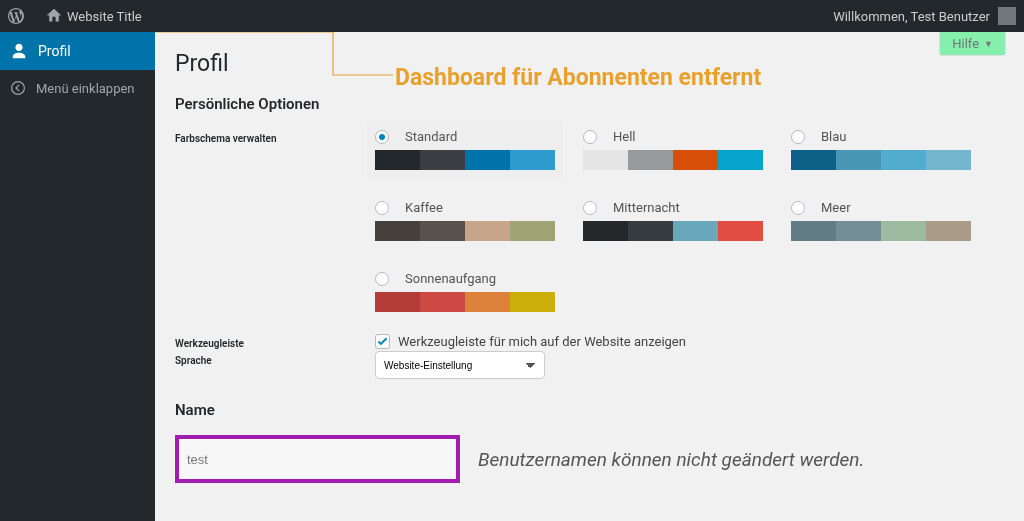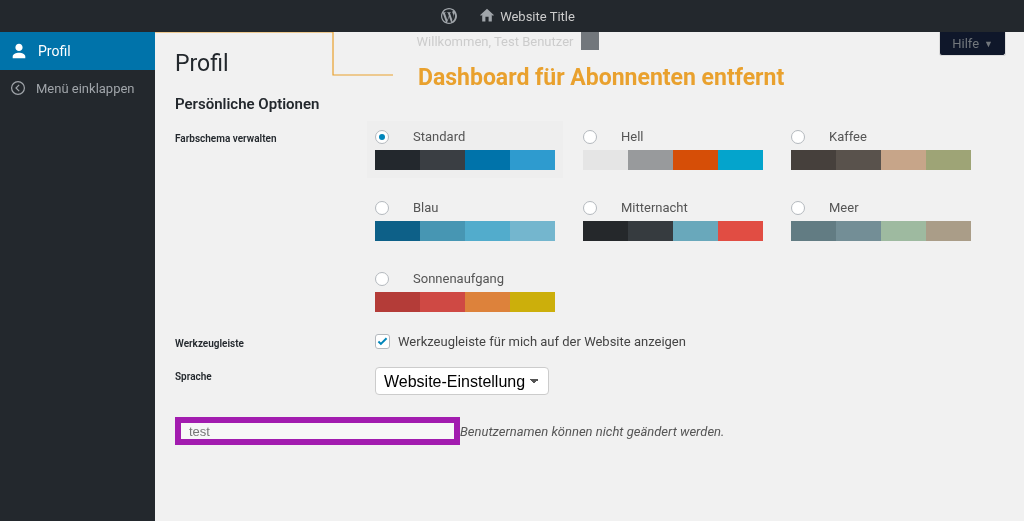--- a/index.html
+++ b/index.html
@@ -13,21 +13,20 @@
   overflow: hidden;
 }
 .adminbar {
   background: #23282d;
   height: 32px;
   display: flex;
   align-items: center;
   justify-content: space-between;
   color: #eee;
   padding: 0 8px 0 0;
-  flex-direction: column;
 }
 .adminbar-left { display: flex; align-items: center; gap: 6px; }
 .adminbar-item { display: flex; align-items: center; gap: 5px; padding: 0 8px; height: 32px; color: #ccc; font-size: 13px; cursor: pointer; }
 .adminbar-item svg { width: 16px; height: 16px; fill: #a0a5aa; }
 .adminbar-right { display: flex; align-items: center; gap: 8px; color: #ccc; font-size: 13px; }
 .avatar { width: 18px; height: 18px; background: #72777c; display: inline-block; }
 .main { display: flex; height: calc(521px - 32px); }
 .sidebar {
   width: 155px;
   background: #23282d;
@@ -62,21 +61,21 @@
 .content {
   flex: 1;
   padding: 10px 20px 20px 20px;
   position: relative;
   overflow: hidden;
 }
 .help-tab {
   position: absolute;
   top: 0;
   right: 18px;
-  background: #0f172a;
+  background: #86efac;
   border: 1px solid #ddd;
   border-top: none;
   border-radius: 0 0 3px 3px;
   padding: 4px 12px;
   font-size: 13px;
   color: #72777c;
   cursor: pointer;
   display: flex;
   align-items: center;
   gap: 5px;
@@ -85,75 +84,75 @@
 h1.page-title {
   font-size: 23px;
   font-weight: 400;
   color: #23282d;
   margin: 8px 0 10px 0;
 }
 h2.section { font-size: 15px; font-weight: 600; color: #23282d; margin: 18px 0 16px 0; }
 .annotation {
   position: absolute;
   top: 32px;
-  left: 263px;
+  left: 240px;
   font-size: 23px;
   font-weight: 700;
   color: #e9a12e;
 }
 .callout-line {
   position: absolute;
   pointer-events: none;
   top: 0;
   left: -22px;
   width: 430px;
   height: 70px;
   overflow: visible;
 }
 .callout-line line, .callout-line polyline { stroke: #e9a12e; stroke-width: 1.2; fill: none; }
 .form-row { display: flex; align-items: flex-start; margin-bottom: 22px; }
-.form-row.tight { margin-bottom: 18px; }
+.form-row.tight { margin-bottom: 2px; }
 .form-label { width: 200px; flex-shrink: 0; font-size: 10px; font-weight: 600; color: #23282d; padding-top: 4px; }
 .form-field { flex: 1; }
 .schemes { display: flex; flex-wrap: wrap; gap: 30px 28px; }
 .scheme { width: 180px; }
 .scheme.selected { background: #eee; padding: 8px; margin: -8px; width: 196px; }
-.scheme-radio-row { display: flex; align-items: center; gap: 24px; margin-bottom: 6px; font-size: 13px; color: #555; }
+.scheme-radio-row { display: flex; align-items: center; gap: 16px; margin-bottom: 6px; font-size: 13px; color: #555; }
 .radio { width: 14px; height: 14px; border-radius: 50%; border: 1px solid #b4b9be; background: #fff; display: flex; align-items: center; justify-content: center; }
 .radio.checked::after { content: ""; width: 6px; height: 6px; border-radius: 50%; background: #0085ba; }
 .swatches { display: flex; height: 20px; }
 .swatches span { flex: 1; }
 .checkbox-row { display: flex; align-items: center; gap: 8px; font-size: 13px; color: #444; }
 .checkbox { width: 15px; height: 15px; border: 1px solid #b4b9be; border-radius: 3px; background: #fff; display: flex; align-items: center; justify-content: center; }
 .checkbox.checked svg { width: 13px; height: 13px; }
 select.lang {
-  font-size: 16px;
+  font-size: 10px;
   padding: 3px 22px 3px 8px;
   border: 1px solid #ccc;
   border-radius: 4px;
   background: #fff;
   height: 28px;
   min-width: 170px;
   appearance: none;
   background-image: linear-gradient(45deg, transparent 50%, #555 50%), linear-gradient(135deg, #555 50%, transparent 50%);
   background-position: calc(100% - 14px) 11px, calc(100% - 9px) 11px;
   background-size: 5px 5px, 5px 5px;
   background-repeat: no-repeat;
 }
 input.username {
   font-size: 13px;
-  padding: 8px 8px;
-  border: 6px solid #a21caf;
+  padding: 20px 8px;
+  border: 4px solid #a21caf;
   background: #f7f7f7;
   color: #777;
   width: 285px;
   height: 28px;
   border-radius: 0;
 }
-.field-note { font-size: 13px; color: #555; font-style: italic; }
+.field-note { font-size: 19px; color: #555; font-style: italic; margin-left: 18px; }
 .user-row { display: flex; align-items: center; }
 </style>
 </head>
 <body>
 
 <div class="adminbar">
   <div class="adminbar-left">
     <div class="adminbar-item">
       <svg viewBox="0 0 20 20">
           <path d="M10 0C4.5 0 0 4.5 0 10s4.5 10 10 10 10-4.5 10-10S15.5 0 10 0zM1.5 10c0-1.2.3-2.4.7-3.4l4 11A8.5 8.5 0 0 1 1.5 10zm8.5 8.5c-.8 0-1.6-.1-2.4-.3l2.5-7.4 2.6 7.2c0 .1 0 .1.1.1-.9.3-1.8.4-2.8.4zm1.2-12.5c.5 0 1-.1 1-.1.5 0 .4-.7 0-.7 0 0-1.4.1-2.3.1-.8 0-2.2-.1-2.2-.1-.5 0-.5.7-.1.7 0 0 .4.1.9.1l1.3 3.7L7.9 15 4.8 6c.5 0 1-.1 1-.1.5 0 .4-.7 0-.7 0 0-1.4.1-2.3.1h-.5C4.5 3 7.1 1.5 10 1.5c2.2 0 4.1.8 5.6 2.2h-.1c-.8 0-1.4.7-1.4 1.5 0 .7.4 1.3.8 2 .3.5.7 1.3.7 2.3 0 .7-.3 1.5-.6 2.7l-.8 2.8-3-8.9zm6.4 4c0 3.1-1.7 5.8-4.2 7.3l2.6-7.5c.5-1.2.6-2.2.6-3 0-.3 0-.6-.1-.9.7 1.2 1.1 2.6 1.1 4.1z"></path>
@@ -227,39 +226,39 @@
               <div class="swatches">
                 <span style="background: rgb(229, 229, 229);"></span>
                 <span style="background: rgb(152, 154, 156);"></span>
                 <span style="background: rgb(214, 78, 7);"></span>
                 <span style="background: rgb(4, 164, 204);"></span>
               </div>
             </div>
             <div class="scheme">
               <div class="scheme-radio-row">
                 <span class="radio"></span>
+                <span>Blau</span>
+              </div>
+              <div class="swatches">
+                <span style="background: rgb(13, 96, 136);"></span>
+                <span style="background: rgb(71, 150, 179);"></span>
+                <span style="background: rgb(82, 172, 204);"></span>
+                <span style="background: rgb(116, 182, 206);"></span>
+              </div>
+            </div>
+            <div class="scheme">
+              <div class="scheme-radio-row">
+                <span class="radio"></span>
                 <span>Kaffee</span>
               </div>
               <div class="swatches">
                 <span style="background: rgb(70, 64, 60);"></span>
                 <span style="background: rgb(89, 82, 76);"></span>
                 <span style="background: rgb(199, 165, 137);"></span>
                 <span style="background: rgb(158, 164, 118);"></span>
-              </div>
-            </div>
-            <div class="scheme">
-              <div class="scheme-radio-row">
-                <span class="radio"></span>
-                <span>Blau</span>
-              </div>
-              <div class="swatches">
-                <span style="background: rgb(13, 96, 136);"></span>
-                <span style="background: rgb(71, 150, 179);"></span>
-                <span style="background: rgb(82, 172, 204);"></span>
-                <span style="background: rgb(116, 182, 206);"></span>
               </div>
             </div>
             <div class="scheme">
               <div class="scheme-radio-row">
                 <span class="radio"></span>
                 <span>Mitternacht</span>
               </div>
               <div class="swatches">
                 <span style="background: rgb(37, 40, 43);"></span>
                 <span style="background: rgb(54, 59, 63);"></span>
@@ -311,20 +310,21 @@
 
     <div class="form-row">
       <div class="form-label">Sprache</div>
       <div class="form-field">
         <select class="lang">
           <option>Website-Einstellung</option>
         </select>
       </div>
     </div>
 
+    <h2 class="section">Name</h2>
 
     <div class="form-row">
       <div class="form-field user-row">
         <input class="username" type="text" disabled="" value="test" style="">
         <span class="field-note">Benutzernamen können nicht geändert werden.</span>
       </div>
     </div>
 
   </div>
 </div>

